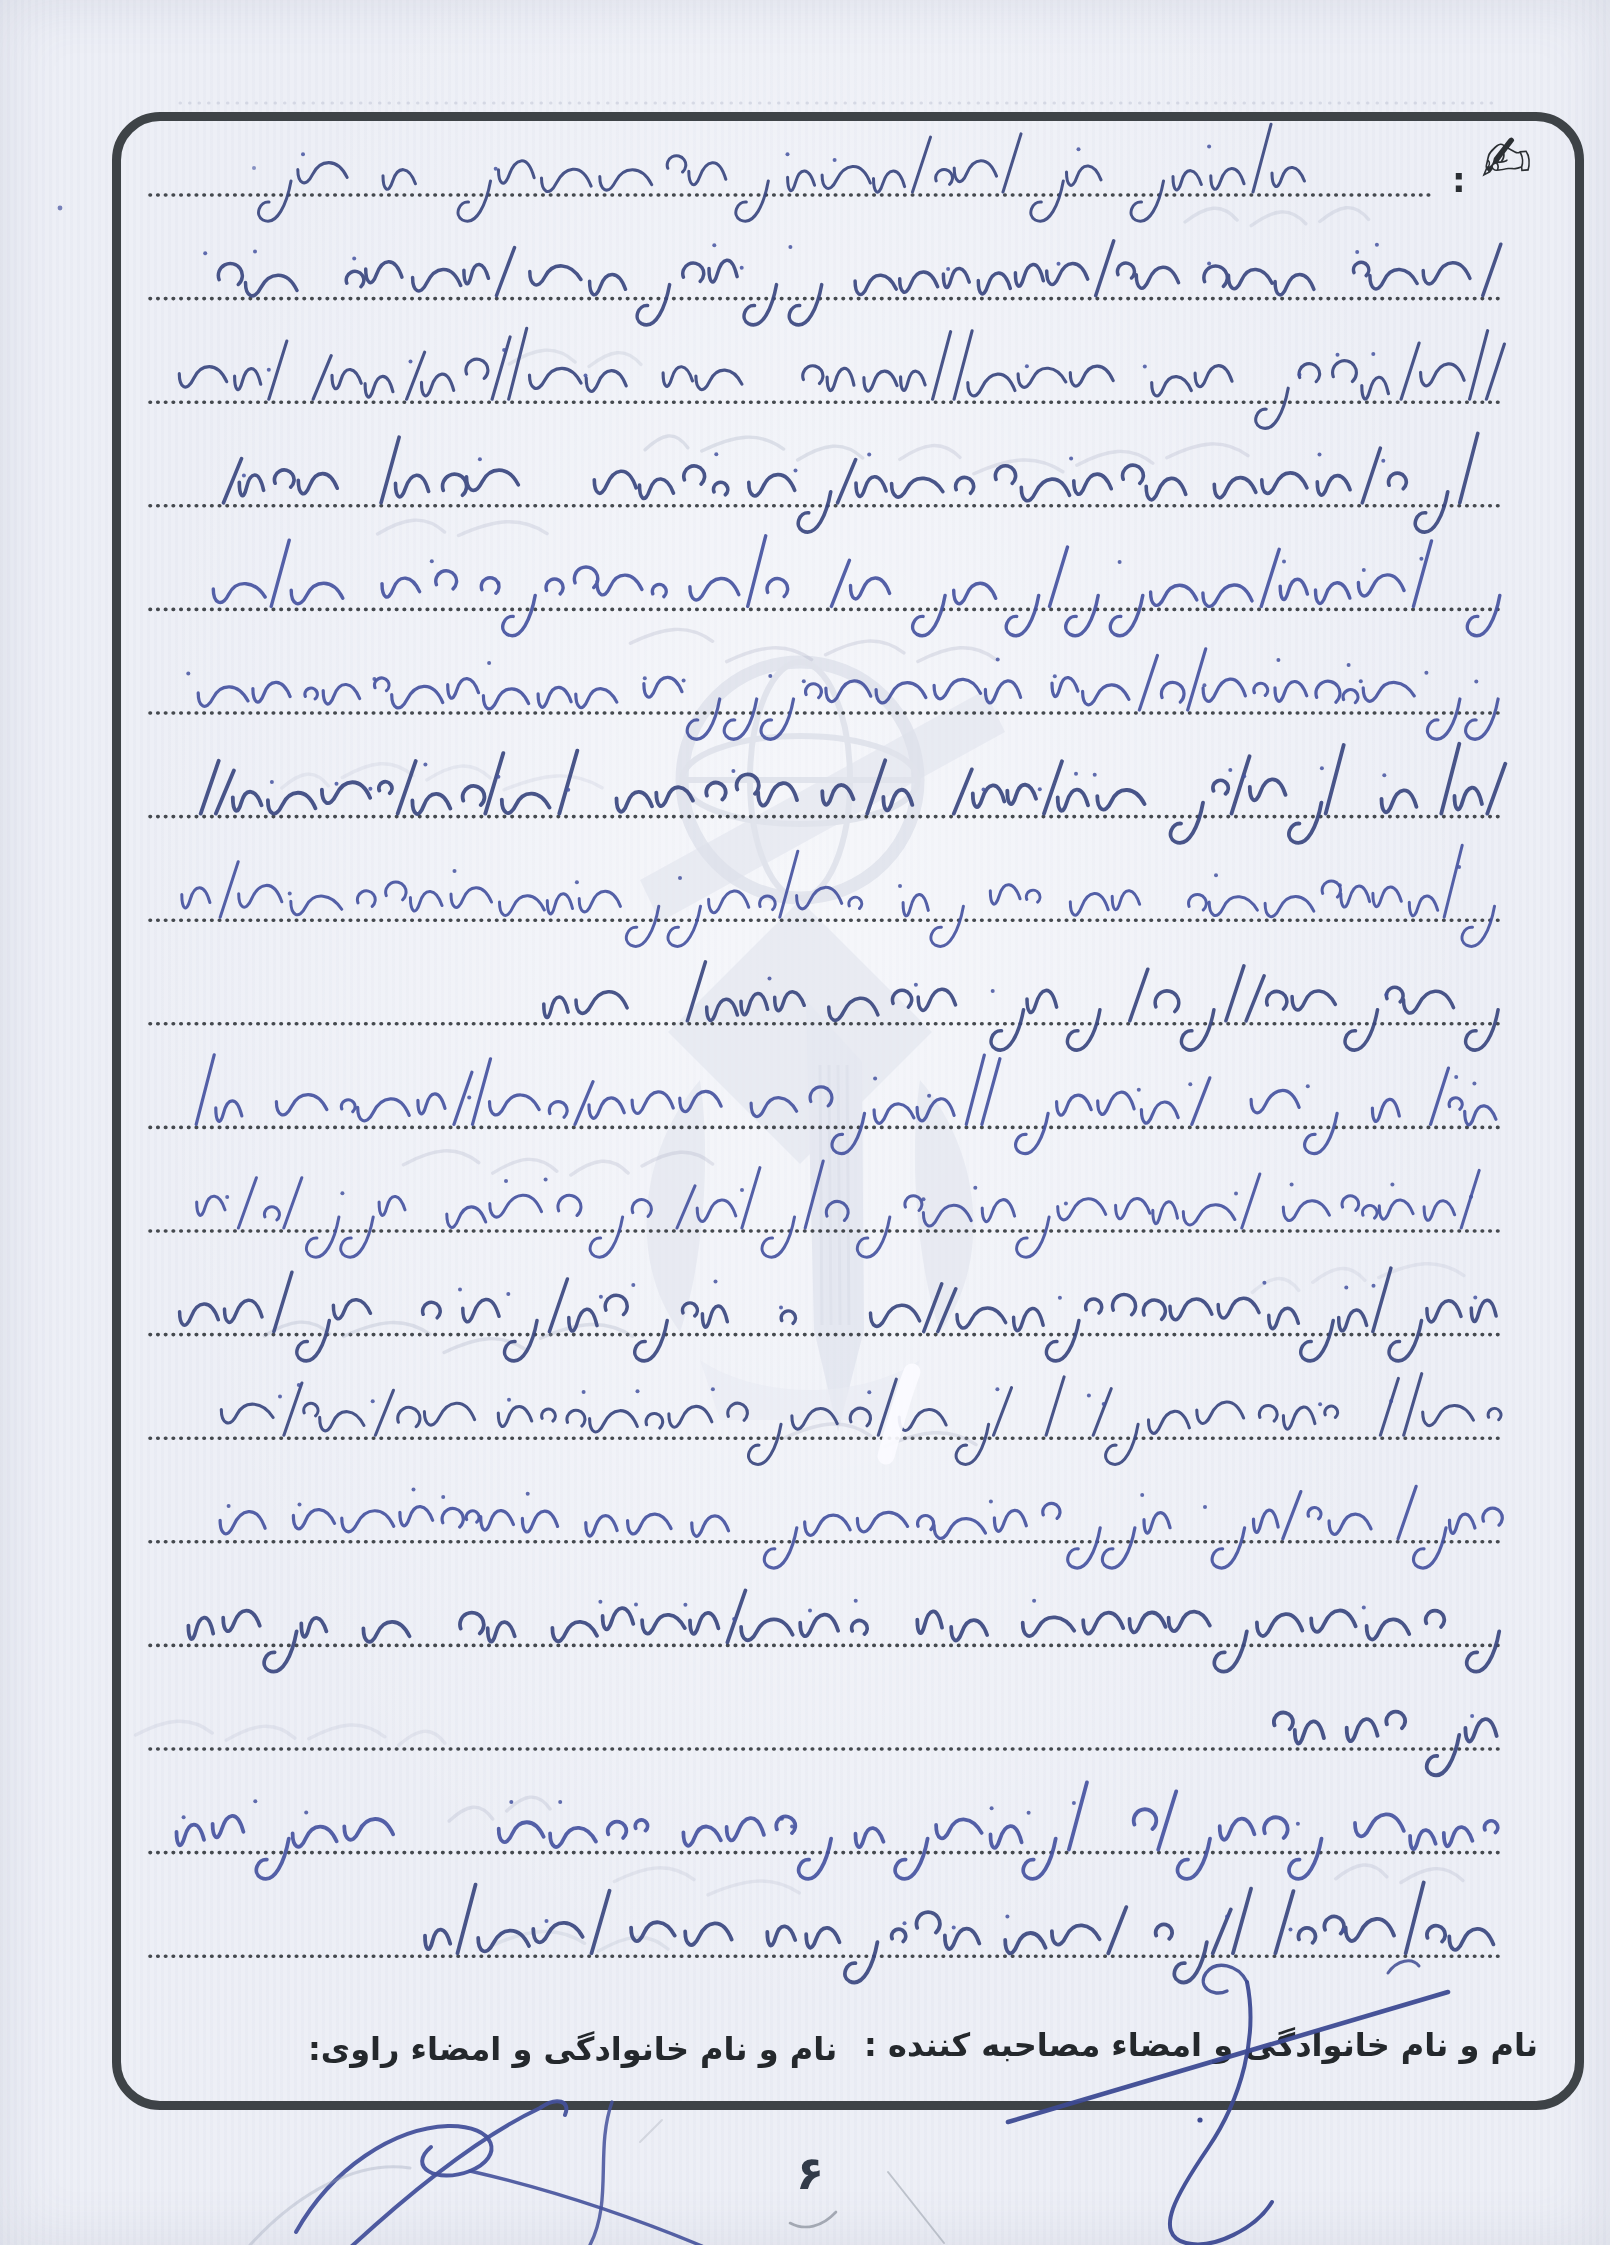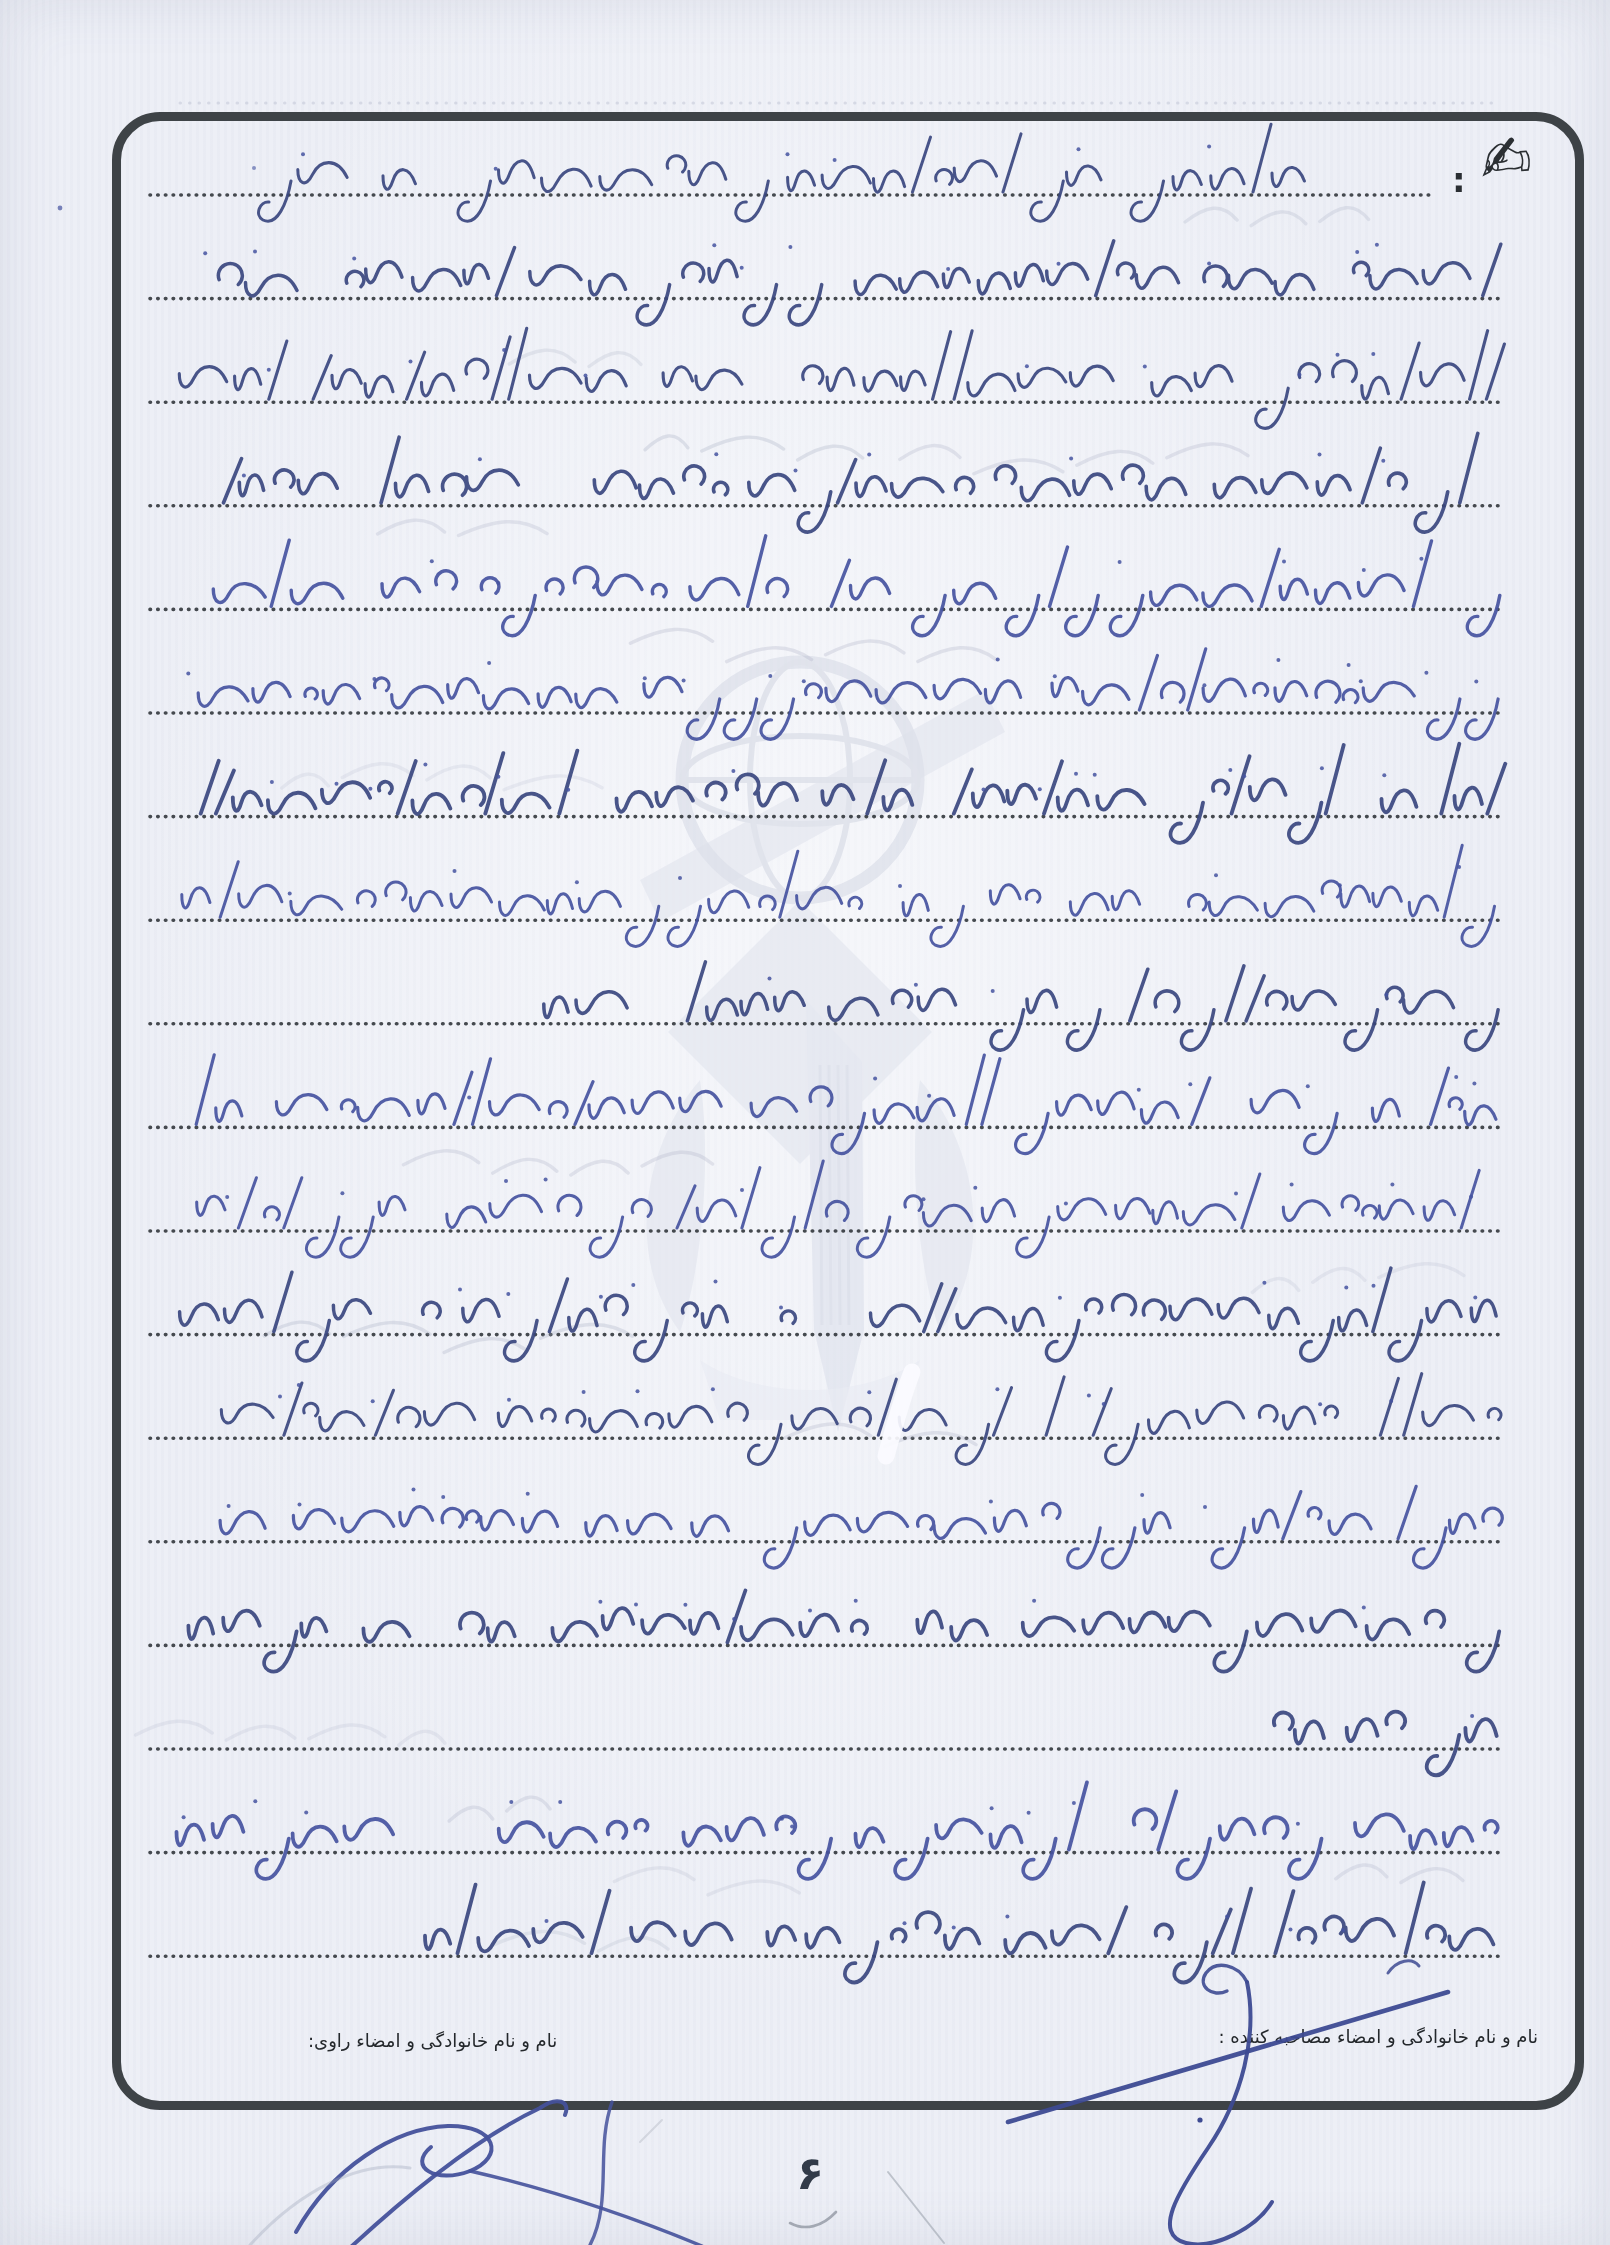--- a/index.html
+++ b/index.html
@@ -37,22 +37,22 @@
   }
   .writing-hand{
     left:1480px;top:128px;
     font-size:62px;color:#2b2f33;
     transform:rotate(-4deg);
     line-height:1;
   }
   .footer-label{
     direction:rtl;
     white-space:nowrap;
-    font-weight:normal;
-    font-size:18px;
+    font-weight:bold;
+    font-size:32px;
     color:#24282c;
     letter-spacing:.5px;
   }
   .footer-interviewer{right:72px;top:2026px;}
   .footer-narrator{left:308px;top:2030px;}
   .page-number{
     left:796px;top:2146px;
     font-size:46px;
     color:#323b49;
     font-weight:bold;

